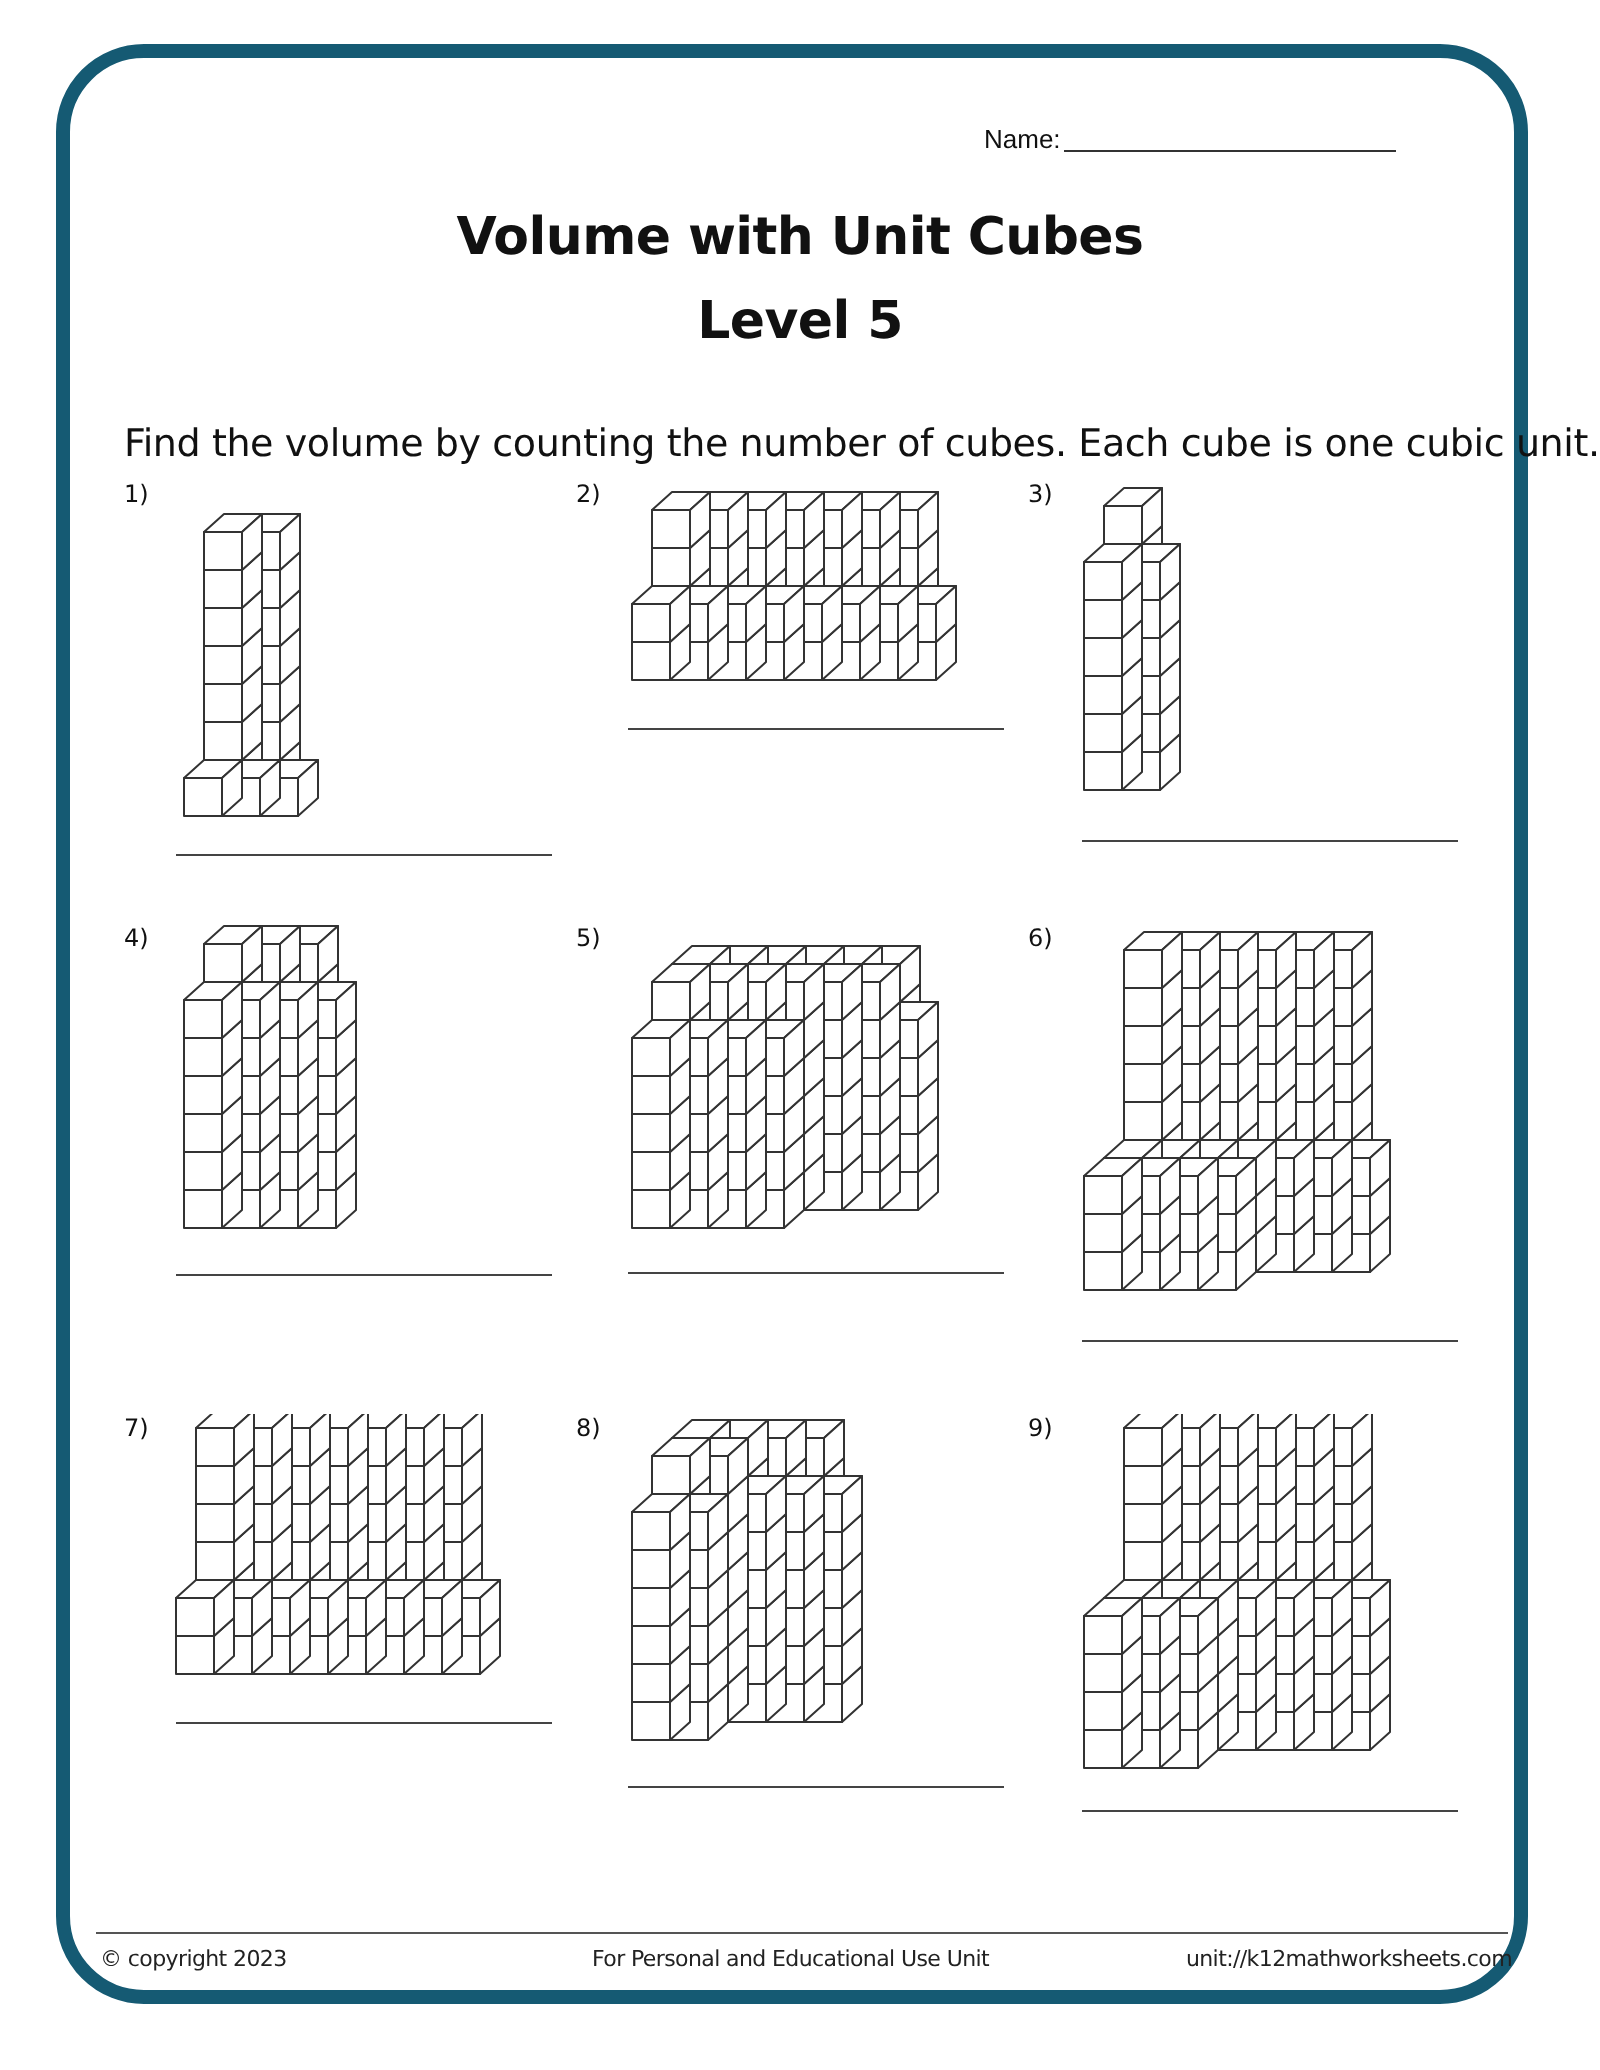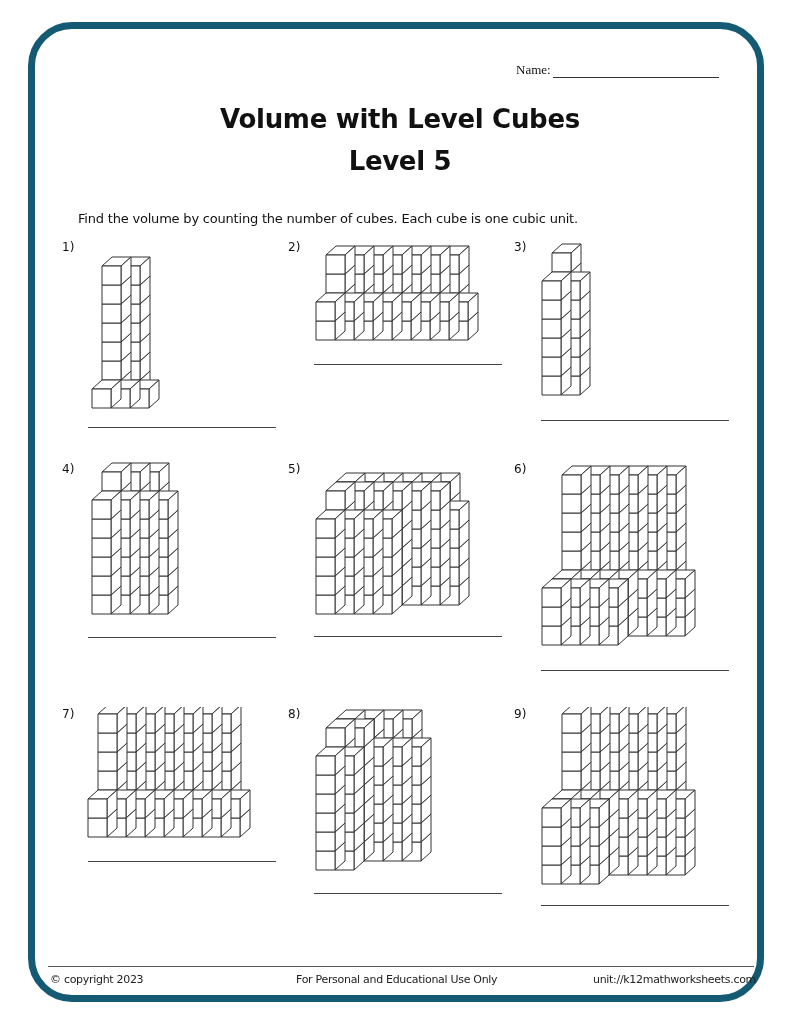--- a/index.html
+++ b/index.html
@@ -1,44 +1,44 @@
 <!DOCTYPE html>
 <html><head>
 <meta charset="utf-8">
 <style>
   html, body { margin: 0; padding: 0; background: #ffffff; }
   body { width: 800px; height: 1035px; position: relative; overflow: hidden; font-family: "DejaVu Sans", sans-serif; color: #111; }
   .frame { position: absolute; left: 28px; top: 22px; width: 736px; height: 980px; border: 7px solid #155a73; border-radius: 44px; box-sizing: border-box; }
-  .name-row { position: absolute; left: 516px; top: 62px; font-size: 13px; font-family: Liberation Serif, serif; display: flex; align-items: flex-end; }
+  .name-row { position: absolute; left: 492px; top: 62px; font-size: 13px; font-family: Liberation Sans, sans-serif; display: flex; align-items: center; }
   .name-line { display: inline-block; width: 166px; border-bottom: 1px solid #333; height: 12px; margin-left: 2px; }
   .title { position: absolute; left: 0; width: 800px; text-align: center; font-weight: bold; font-size: 26px; font-family: "DejaVu Sans", sans-serif; letter-spacing: -0.3px; }
   .t1 { top: 104px; }
   .t2 { top: 146px; }
-  .instructions { position: absolute; left: 78px; top: 211px; font-size: 13px; font-family: "DejaVu Sans", sans-serif; letter-spacing: -0.2px; }
+  .instructions { position: absolute; left: 62px; top: 211px; font-size: 19px; font-family: "DejaVu Sans", sans-serif; letter-spacing: -0.2px; }
   .problem { position: absolute; width: 230px; }
   .pnum { position: absolute; left: 0; top: 0; font-size: 12px; font-family: "DejaVu Sans", sans-serif; }
   .fig { position: absolute; left: 0; top: 0; }
   .ans-line { position: absolute; height: 0; border-top: 1.5px solid #444; width: 188px; }
   .footer-rule { position: absolute; left: 48px; top: 966px; width: 706px; border-top: 1.5px solid #555; }
   .footer { position: absolute; top: 973px; font-size: 11px; font-family: "DejaVu Sans", sans-serif; letter-spacing: -0.3px; color: #222; text-align: right; }
   .f-left { left: 50px; }
   .f-mid { left: 296px; }
   .f-right { right: 44px; }
 </style>
 </head>
 <body>
 
 <div class="frame"></div>
 
 <div class="name-row">
   <span>Name:</span>
   <span class="name-line"></span>
 </div>
 
-<div class="title t1">Volume with Level Cubes</div>
+<div class="title t1">Volume with Unit Cubes</div>
 <div class="title t2">Level 5</div>
 
 <div class="instructions">Find the volume by counting the number of cubes. Each cube is one cubic unit.</div>
 
 <div id="problems">
     <div class="problem" style="left: 62px; top: 240px;">
       <div class="pnum">1)</div>
       <svg width="230" height="230" class="fig">
         <polygon points="59,140 69,131 88,131 78,140" fill="#ffffff" stroke="#333333" stroke-width="1" stroke-linejoin="round"></polygon>
         <polygon points="78,159 78,140 88,131 88,150" fill="#ffffff" stroke="#333333" stroke-width="1" stroke-linejoin="round"></polygon>
@@ -1651,14 +1651,14 @@
         <polygon points="28,101 38,92 57,92 47,101" fill="#ffffff" stroke="#333333" stroke-width="1" stroke-linejoin="round"></polygon>
         <polygon points="47,120 47,101 57,92 57,111" fill="#ffffff" stroke="#333333" stroke-width="1" stroke-linejoin="round"></polygon>
         <polygon points="28,120 28,101 47,101 47,120" fill="#ffffff" stroke="#333333" stroke-width="1" stroke-linejoin="round"></polygon>
       </svg>
     </div>
     <div class="ans-line" style="left: 541px; top: 905px;"></div>
   </div>
 
 <div class="footer-rule"></div>
 <div class="footer f-left">© copyright 2023</div>
-<div class="footer f-mid">For Personal and Educational Use Only</div>
+<div class="footer f-mid">For Personal and Educational Use Unit</div>
 <div class="footer f-right">unit://k12mathworksheets.com</div>
 
 </body></html>

